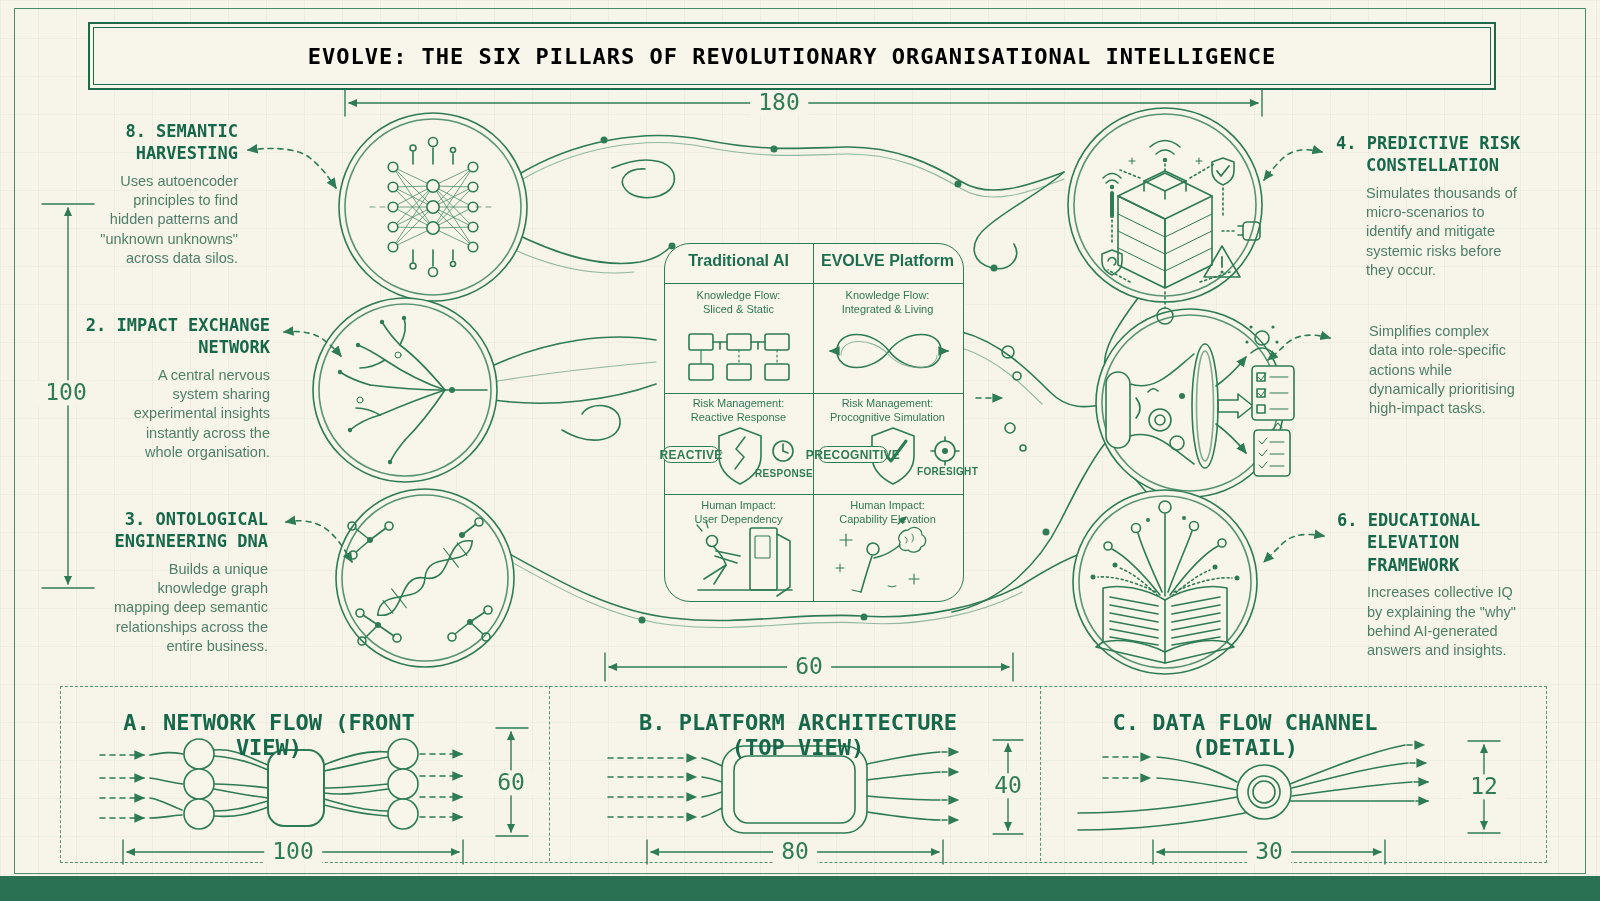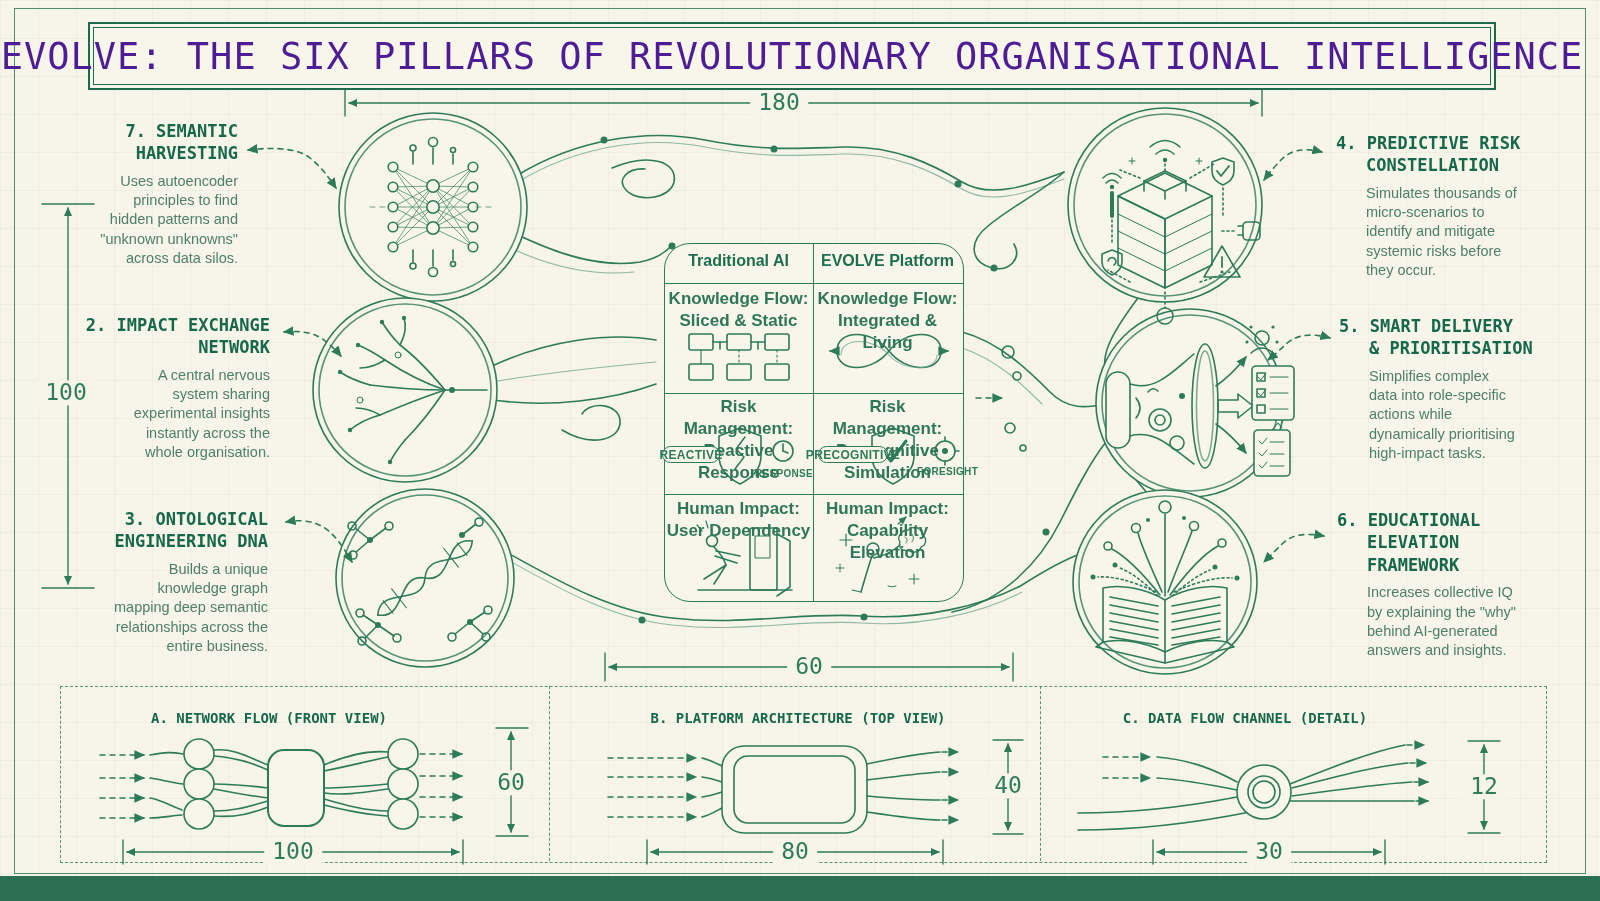--- a/index.html
+++ b/index.html
@@ -23,22 +23,22 @@
   .dot{fill:#2e7b57;stroke:none}
   .bgf{fill:#f8f5ea}
   .dim{fill:none;stroke:#2f7c58;stroke-width:1.4;stroke-linecap:round}
   
   .frame{left:14px;top:8px;width:1570px;height:864px;border:1.6px solid rgba(46,123,87,.85)}
   .bottombar{left:0;top:876px;width:1600px;height:25px;background:#2a7153}
   
   .titlebox{left:88px;top:22px;width:1404px;height:64px;border:2px solid #1d6b4a;background:#f8f5ea;z-index:6}
   .titlebox .inner{position:absolute;left:3px;top:3px;right:3px;bottom:3px;border:1px solid #1d6b4a;
     display:flex;align-items:center;justify-content:center}
-  .titletext{font-family:"DejaVu Sans Mono","Liberation Mono",monospace;font-weight:normal;
-    font-size:37px;letter-spacing:1px;color:#4c1d95;white-space:nowrap}
+  .titletext{font-family:"DejaVu Sans Mono","Liberation Mono",monospace;font-weight:bold;
+    font-size:22px;letter-spacing:1px;color:#000000;white-space:nowrap}
   
   .pillar{position:absolute;width:235px;z-index:6}
   .pillar.pl{text-align:right}
   .pillar.pr{text-align:left}
   .p-head{font-family:"DejaVu Sans Mono","Liberation Mono",monospace;font-weight:bold;font-size:17px;
     line-height:1.32;color:#17684a;white-space:pre-line}
   .pr .p-head{padding-left:30px;text-indent:-30px}
   .p-desc{margin-top:7px;font-size:14.5px;line-height:1.33;color:#4f7f69;white-space:pre-line}
   .pr .p-desc{padding-left:30px}
   
@@ -46,30 +46,30 @@
     font-size:23px;color:#2f7c58;background:#f7f4e9;padding:0 8px;z-index:6;line-height:1.1}
   
   .cmp{left:664px;top:243px;width:298px;height:357px;border:1.6px solid #2e7b57;border-radius:26px;
     background:#f8f5ea;z-index:2}
   .cmp .vdiv{position:absolute;left:148px;top:0;bottom:0;width:0;border-left:1.6px solid #2e7b57}
   .cmp .h1{position:absolute;left:0;right:0;top:39px;border-top:1.6px solid #2e7b57}
   .cmp .h2{position:absolute;left:0;right:0;top:149px;border-top:1.6px solid #2e7b57}
   .cmp .h3{position:absolute;left:0;right:0;top:250px;border-top:1.6px solid #2e7b57}
   .cmp-txt{position:absolute;text-align:center;white-space:pre-line;z-index:6}
   .cmp-head{font-size:16px;font-weight:bold;color:#1d6e4f;width:149px}
-  .cmp-cell{font-size:17px;font-weight:700;color:#2f7757;line-height:1.3;width:149px}
+  .cmp-cell{font-size:11px;font-weight:400;color:#2f7757;line-height:1.3;width:149px}
   .badge{position:absolute;z-index:6;border:1.3px solid #2e7b57;border-radius:9px;color:#2e7b57;
     font-size:12px;font-weight:bold;letter-spacing:.3px;display:flex;align-items:center;justify-content:center;
     background:#f8f5ea}
   .caption{position:absolute;z-index:6;color:#2e7b57;font-size:10px;font-weight:bold;letter-spacing:.3px;text-align:center}
   
   .strip{left:60px;top:686px;width:1485px;height:175px;border:1.6px dashed rgba(46,123,87,.8);z-index:1}
   .stripdiv{position:absolute;top:686px;height:175px;width:0;border-left:1.6px dashed rgba(46,123,87,.8);z-index:1}
   .pan-lab{position:absolute;z-index:6;text-align:center;font-family:"DejaVu Sans Mono","Liberation Mono",monospace;
-    font-weight:bold;font-size:14px;color:#17684a}
+    font-weight:bold;font-size:22px;color:#17684a}
 </style>
 </head>
 <body>
 
 <div id="stage">
 
   <div class="abs frame"></div>
   <div class="abs bottombar"></div>
 
   <svg width="1600" height="901" viewBox="0 0 1600 901">
@@ -637,21 +637,21 @@
     <div class="inner">
       <span class="titletext">EVOLVE: THE SIX PILLARS OF REVOLUTIONARY ORGANISATIONAL INTELLIGENCE</span>
     </div>
   </div>
 
   <span class="dimlab" style="left:779px;top:103px">180</span>
   <span class="dimlab" style="left:66px;top:393px">100</span>
   <span class="dimlab" style="left:809px;top:667px">60</span>
 
   <div class="pillar pl" style="right:1362px;top:120px">
-    <div class="p-head">7. SEMANTIC
+    <div class="p-head">8. SEMANTIC
 HARVESTING</div>
     <div class="p-desc">Uses autoencoder
 principles to find
 hidden patterns and
 "unknown unknowns"
 across data silos.</div>
   </div>
   <div class="pillar pl" style="right:1330px;top:314px">
     <div class="p-head">2. IMPACT EXCHANGE
 NETWORK</div>
@@ -673,22 +673,20 @@
   <div class="pillar pr" style="left:1336px;top:132px">
     <div class="p-head">4. PREDICTIVE RISK
 CONSTELLATION</div>
     <div class="p-desc">Simulates thousands of
 micro-scenarios to
 identify and mitigate
 systemic risks before
 they occur.</div>
   </div>
   <div class="pillar pr" style="left:1339px;top:315px">
-    <div class="p-head">5. SMART DELIVERY
-&amp; PRIORITISATION</div>
     <div class="p-desc">Simplifies complex
 data into role-specific
 actions while
 dynamically prioritising
 high-impact tasks.</div>
   </div>
   <div class="pillar pr" style="left:1337px;top:509px">
     <div class="p-head">6. EDUCATIONAL
 ELEVATION
 FRAMEWORK</div>

